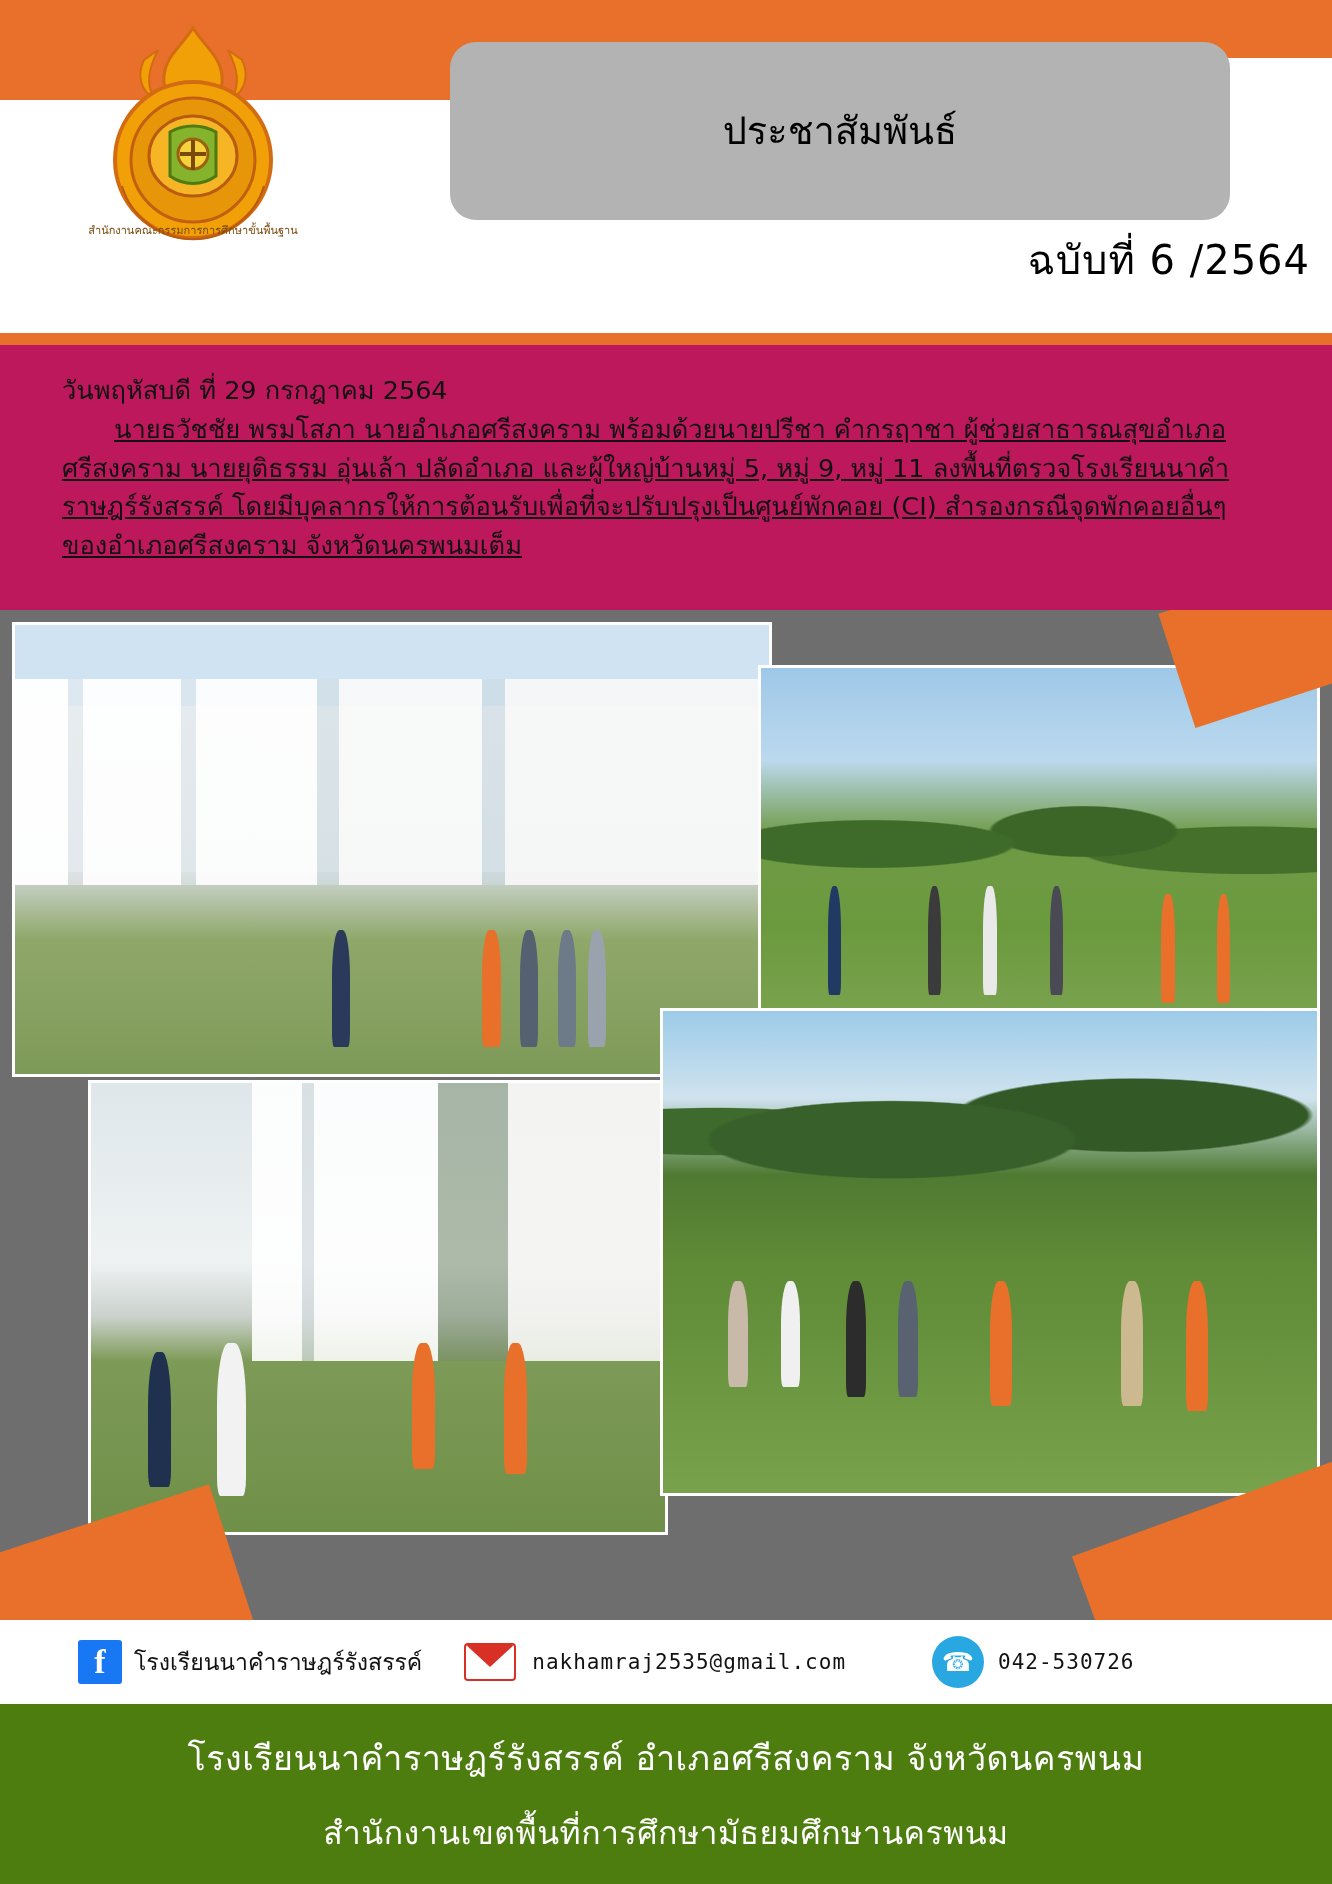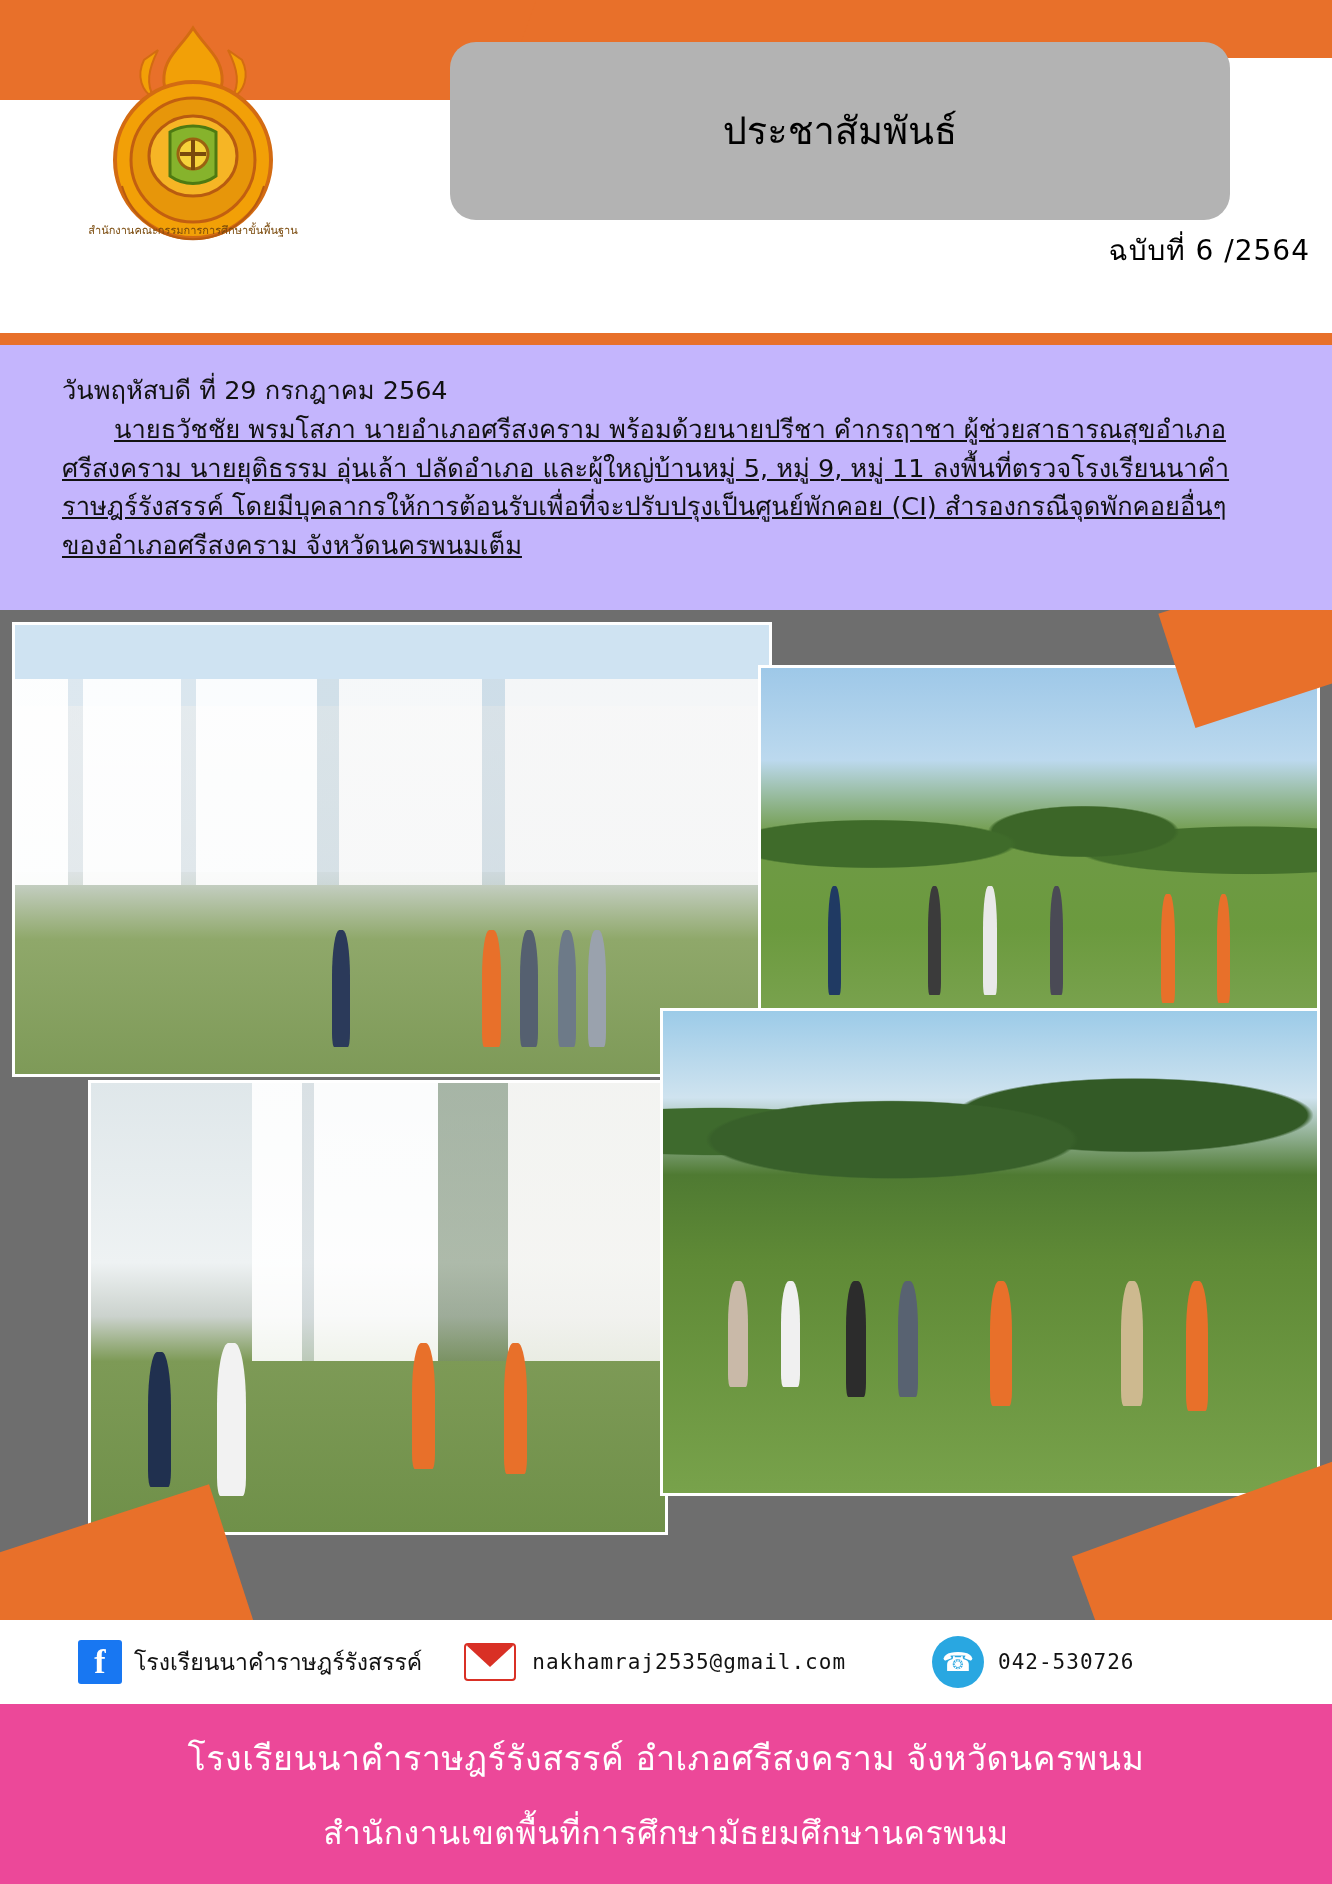--- a/index.html
+++ b/index.html
@@ -53,28 +53,28 @@
   }
   .title-main {
     font-size: 60px; line-height: 1.05; font-weight: 400;
     letter-spacing: 1px;
   }
   .title-sub {
     font-size: 38px; line-height: 1.3; margin-top: 2px; text-align: center;
   }
   .issue {
     position: absolute; right: 22px; top: 228px;
-    font-size: 28px; color: #000; letter-spacing: 1px;
+    font-size: 40px; color: #000; letter-spacing: 1px;
   }
 
   
   .body-text {
     position: absolute; left: 0; top: 345px;
     width: 1332px; height: 341px;
-    background: #c4b5fd;
+    background: #be185d;
     padding: 26px 62px 0 62px;
   }
   .body-text p {
     font-size: 25.5px; line-height: 1.52; color: #111;
   }
   .body-text p.indent { text-indent: 52px; text-decoration: underline; }
 
   
   .collage {
     position: absolute; left: 0; top: 610px;
@@ -196,21 +196,21 @@
     display: flex; align-items: center; justify-content: center;
     margin-right: 14px;
   }
   .contact-text { font-size: 23px; color: #111; }
   .contact-text.mono { font-family: "DejaVu Sans Mono", monospace; font-size: 21px; letter-spacing: 1px; }
 
   
   .footer {
     position: absolute; left: 0; top: 1704px;
     width: 1332px; height: 180px;
-    background: #ec4899;
+    background: #4d7c0f;
     color: #ffffff;
     display: flex; flex-direction: column;
     align-items: center; justify-content: center;
     gap: 22px;
   }
   .footer-line1 { font-size: 34px; letter-spacing: .5px; }
   .footer-line2 { font-size: 32px; letter-spacing: .5px; }
 </style>
 </head>
 <body>

